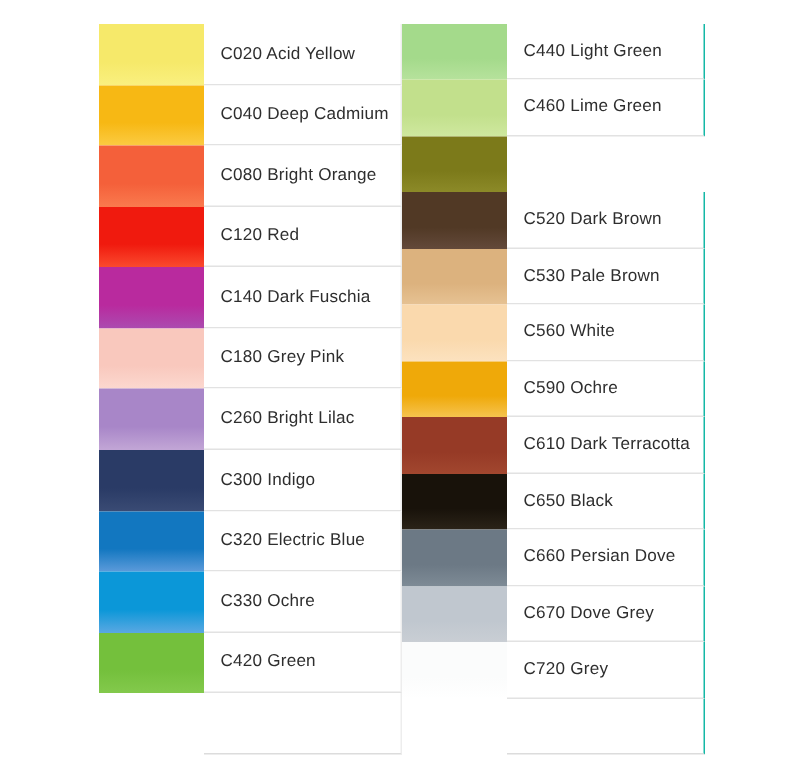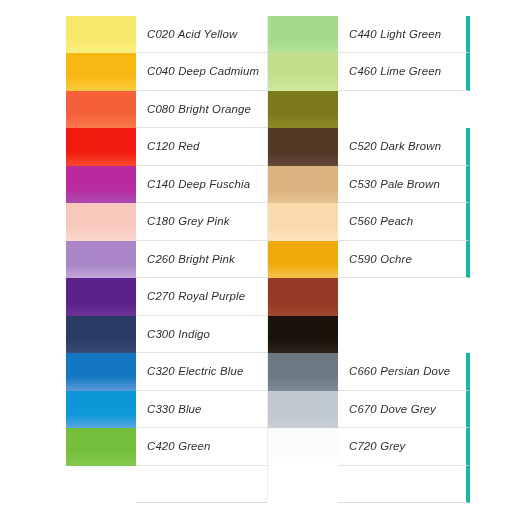--- a/index.html
+++ b/index.html
@@ -30,33 +30,32 @@
     display: flex;
     flex-direction: column;
     box-sizing: border-box;
   }
   .swatch-row {
     flex: 1 1 0;
     display: flex;
     flex-direction: row;
     box-sizing: border-box;
     min-height: 0;
-    font-style: italic;
   }
   .swatch-chip {
     width: 70px;
     flex: 0 0 70px;
     box-sizing: border-box;
   }
   .swatch-label-cell {
     flex: 1 1 auto;
     box-sizing: border-box;
     background: #ffffff;
     border-bottom: 1px solid #e2e2e2;
-    border-right: 4px solid #14b8a6;
+    border-right: 1px solid #14b8a6;
     display: flex;
     align-items: center;
     padding-left: 11px;
   }
   .swatch-column:first-child .swatch-label-cell {
     border-right: 1px solid #ededed;
   }
   .swatch-row:last-child .swatch-label-cell {
     border-bottom: 1px solid #dcdcdc;
   }
@@ -94,57 +93,51 @@
       </div>
       <div class="swatch-row">
         <div class="swatch-chip" style="background: linear-gradient(rgb(240, 26, 14) 0%, rgb(240, 26, 14) 62%, rgb(250, 74, 46) 100%);"></div>
         <div class="swatch-label-cell">
           <span class="swatch-label-text">C120 Red</span>
         </div>
       </div>
       <div class="swatch-row">
         <div class="swatch-chip" style="background: linear-gradient(rgb(185, 42, 158) 0%, rgb(185, 42, 158) 62%, rgb(171, 75, 176) 100%);"></div>
         <div class="swatch-label-cell">
-          <span class="swatch-label-text">C140 Deep Fuschia</span>
+          <span class="swatch-label-text">C140 Dark Fuschia</span>
         </div>
       </div>
       <div class="swatch-row">
         <div class="swatch-chip" style="background: linear-gradient(rgb(249, 200, 189) 0%, rgb(249, 200, 189) 62%, rgb(252, 216, 207) 100%);"></div>
         <div class="swatch-label-cell">
           <span class="swatch-label-text">C180 Grey Pink</span>
         </div>
       </div>
       <div class="swatch-row">
         <div class="swatch-chip" style="background: linear-gradient(rgb(168, 134, 200) 0%, rgb(168, 134, 200) 62%, rgb(194, 166, 214) 100%);"></div>
         <div class="swatch-label-cell">
-          <span class="swatch-label-text">C260 Bright Pink</span>
-        </div>
-      </div>
-      <div class="swatch-row">
-        <div class="swatch-chip" style="background: linear-gradient(rgb(91, 32, 137) 0%, rgb(91, 32, 137) 62%, rgb(110, 51, 151) 100%);"></div>
-        <div class="swatch-label-cell">
-          <span class="swatch-label-text">C270 Royal Purple</span>
+          <span class="swatch-label-text">C260 Bright Lilac</span>
         </div>
       </div>
       <div class="swatch-row">
         <div class="swatch-chip" style="background: linear-gradient(rgb(42, 59, 102) 0%, rgb(42, 59, 102) 62%, rgb(58, 75, 116) 100%);"></div>
         <div class="swatch-label-cell">
           <span class="swatch-label-text">C300 Indigo</span>
         </div>
       </div>
       <div class="swatch-row">
         <div class="swatch-chip" style="background: linear-gradient(rgb(18, 119, 192) 0%, rgb(18, 119, 192) 62%, rgb(91, 154, 218) 100%);"></div>
         <div class="swatch-label-cell">
           <span class="swatch-label-text">C320 Electric Blue</span>
         </div>
       </div>
       <div class="swatch-row">
         <div class="swatch-chip" style="background: linear-gradient(rgb(11, 151, 216) 0%, rgb(11, 151, 216) 62%, rgb(90, 168, 226) 100%);"></div>
         <div class="swatch-label-cell">
-          <span class="swatch-label-text">C330 Blue</span>
+          <span class="swatch-label-text">C330 Ochre</span>
         </div>
       </div>
       <div class="swatch-row">
         <div class="swatch-chip" style="background: linear-gradient(rgb(116, 192, 60) 0%, rgb(116, 192, 60) 62%, rgb(131, 201, 76) 100%);"></div>
         <div class="swatch-label-cell">
           <span class="swatch-label-text">C420 Green</span>
         </div>
       </div>
       <div class="swatch-row">
         <div class="swatch-chip" style="background: linear-gradient(rgb(255, 255, 255) 0%, rgb(255, 255, 255) 62%, rgb(255, 255, 255) 100%);"></div>
@@ -177,34 +170,40 @@
       </div>
       <div class="swatch-row">
         <div class="swatch-chip" style="background: linear-gradient(rgb(220, 178, 126) 0%, rgb(220, 178, 126) 62%, rgb(230, 194, 147) 100%);"></div>
         <div class="swatch-label-cell">
           <span class="swatch-label-text">C530 Pale Brown</span>
         </div>
       </div>
       <div class="swatch-row">
         <div class="swatch-chip" style="background: linear-gradient(rgb(250, 217, 173) 0%, rgb(250, 217, 173) 62%, rgb(252, 226, 191) 100%);"></div>
         <div class="swatch-label-cell">
-          <span class="swatch-label-text">C560 Peach</span>
+          <span class="swatch-label-text">C560 White</span>
         </div>
       </div>
       <div class="swatch-row">
         <div class="swatch-chip" style="background: linear-gradient(rgb(239, 169, 9) 0%, rgb(239, 169, 9) 62%, rgb(246, 195, 78) 100%);"></div>
         <div class="swatch-label-cell">
           <span class="swatch-label-text">C590 Ochre</span>
         </div>
       </div>
       <div class="swatch-row">
         <div class="swatch-chip" style="background: linear-gradient(rgb(150, 58, 38) 0%, rgb(150, 58, 38) 62%, rgb(162, 71, 47) 100%);"></div>
+        <div class="swatch-label-cell">
+          <span class="swatch-label-text">C610 Dark Terracotta</span>
+        </div>
       </div>
       <div class="swatch-row">
         <div class="swatch-chip" style="background: linear-gradient(rgb(24, 18, 10) 0%, rgb(24, 18, 10) 62%, rgb(43, 35, 24) 100%);"></div>
+        <div class="swatch-label-cell">
+          <span class="swatch-label-text">C650 Black</span>
+        </div>
       </div>
       <div class="swatch-row">
         <div class="swatch-chip" style="background: linear-gradient(rgb(108, 121, 133) 0%, rgb(108, 121, 133) 62%, rgb(126, 139, 150) 100%);"></div>
         <div class="swatch-label-cell">
           <span class="swatch-label-text">C660 Persian Dove</span>
         </div>
       </div>
       <div class="swatch-row">
         <div class="swatch-chip" style="background: linear-gradient(rgb(192, 199, 207) 0%, rgb(192, 199, 207) 62%, rgb(201, 206, 212) 100%);"></div>
         <div class="swatch-label-cell">

